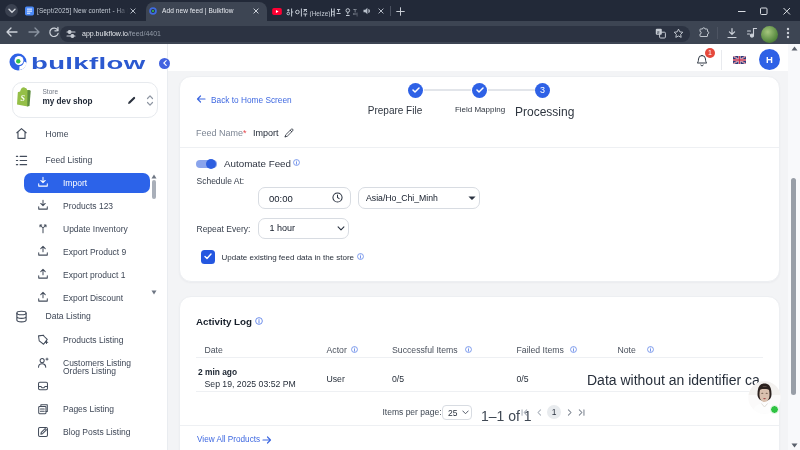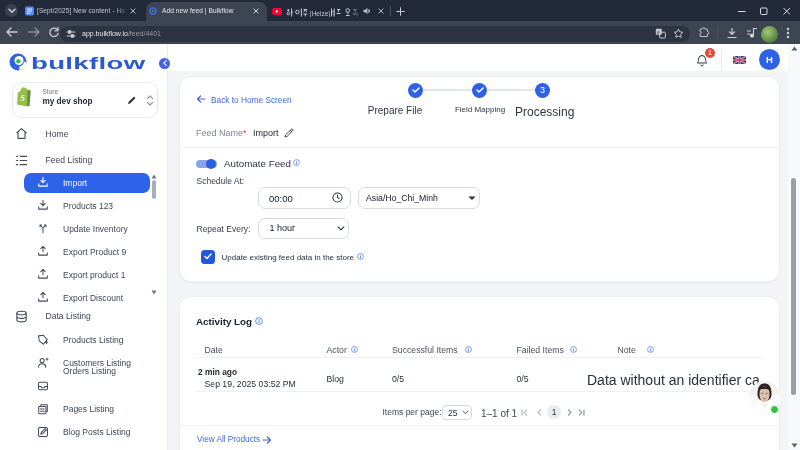--- a/index.html
+++ b/index.html
@@ -393,33 +393,33 @@
 <div class="a thead" style="left:617.5px;top:345px">Note</div>
 <svg class="a" style="left:647px;top:346px" width="7" height="7" viewBox="0 0 10 10">
     <circle cx="5" cy="5" r="4.2" fill="none" stroke="#5d82e8" stroke-width="1.1"></circle>
     <path d="M5 4.4 V7.4" stroke="#5d82e8" stroke-width="1.2" stroke-linecap="round"></path>
     <circle cx="5" cy="2.8" r="0.7" fill="#5d82e8"></circle>
   </svg>
 <div class="a divider" style="left:196px;top:356.5px;width:567px"></div>
 
 <div class="a tcell" style="left:198px;top:367px;font-weight:bold;color:#1b2430;font-size:8.4px">2 min ago</div>
 <div class="a tcell" style="left:204.5px;top:379px">Sep 19, 2025 03:52 PM</div>
-<div class="a tcell" style="left:326.5px;top:373.5px">Blog</div>
+<div class="a tcell" style="left:326.5px;top:373.5px">User</div>
 <div class="a tcell" style="left:392px;top:373.5px">0/5</div>
 <div class="a tcell" style="left:516.5px;top:373.5px">0/5</div>
 <div class="a tcell" style="left:587px;top:372px;font-size:14px">Data without an identifier ca...</div>
 <div class="a divider" style="left:196px;top:390.5px;width:567px"></div>
 
 <div class="a" style="left:382.5px;top:407px;font-size:8.5px;color:#3f4854">Items per page:</div>
 <div class="a" style="left:442px;top:404.5px;width:30px;height:15.5px;border:1px solid #d8dce2;border-radius:4px;background:#fff"></div>
 <div class="a" style="left:448px;top:408px;font-size:8.5px;color:#272f3b">25</div>
 <svg class="a" style="left:461.5px;top:410px" width="7" height="5" viewBox="0 0 9 6">
     <path d="M1 1 L4.5 4.6 L8 1" stroke="#4a5260" stroke-width="1.2" fill="none" stroke-linecap="round" stroke-linejoin="round"></path>
   </svg>
-<div class="a" style="left:481px;top:408px;font-size:10px;color:#3f4854">1–1 of 1</div>
+<div class="a" style="left:481px;top:408px;font-size:14px;color:#3f4854">1–1 of 1</div>
 <svg class="a" style="left:521px;top:408.5px" width="7" height="7" viewBox="0 0 8 8">
     <path d="M1.2 1 V7 M6.5 1 L3.5 4 L6.5 7" stroke="#a9b0ba" stroke-width="1.2" fill="none" stroke-linecap="round" stroke-linejoin="round"></path>
   </svg>
 <svg class="a" style="left:535.5px;top:408.5px" width="6" height="7" viewBox="0 0 6 8">
     <path d="M4.8 1 L1.8 4 L4.8 7" stroke="#a9b0ba" stroke-width="1.2" fill="none" stroke-linecap="round" stroke-linejoin="round"></path>
   </svg>
 <div class="a" style="left:547px;top:404.5px;width:14px;height:14px;border-radius:7px;background:#e8ebee;color:#2c3340;font-size:8.5px;text-align:center;line-height:14px">1</div>
 <svg class="a" style="left:567px;top:408.5px" width="6" height="7" viewBox="0 0 6 8">
     <path d="M1.2 1 L4.2 4 L1.2 7" stroke="#7d8591" stroke-width="1.2" fill="none" stroke-linecap="round" stroke-linejoin="round"></path>
   </svg>

